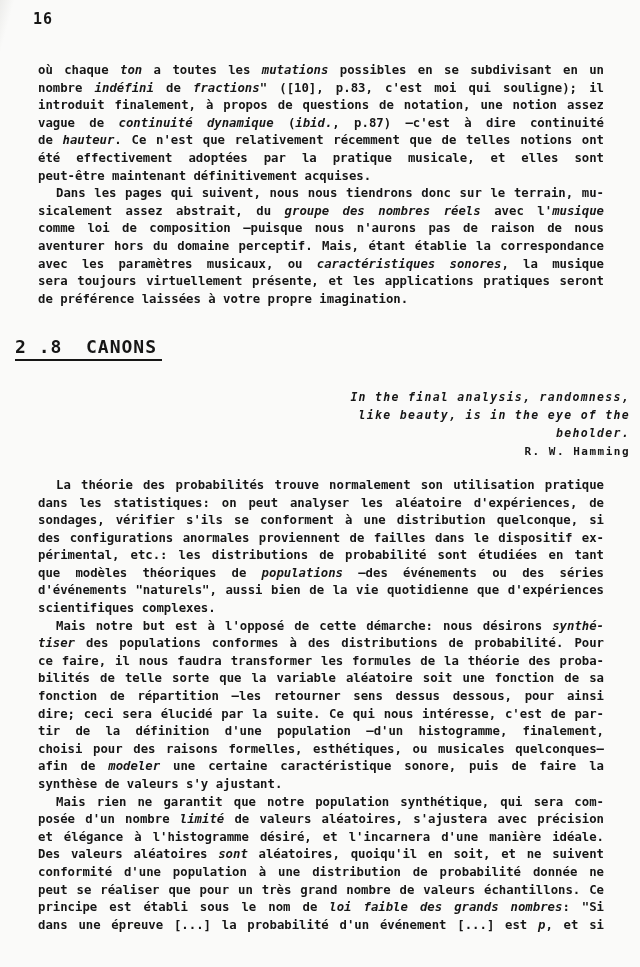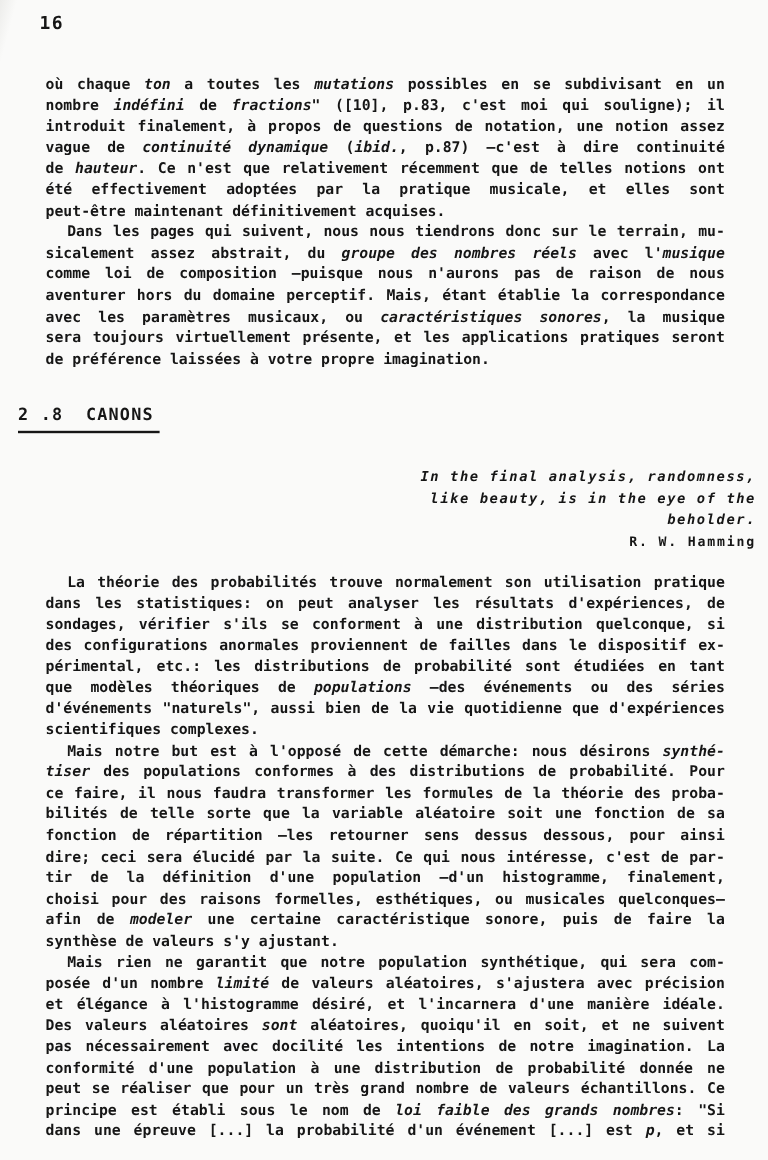--- a/index.html
+++ b/index.html
@@ -44,21 +44,21 @@
     height:17.6px;
     overflow:visible;
   }
   .line.flush{ text-align-last:left; }
   .line.indent{ padding-left:18px; }
   .it{ font-style:italic; }
   .section-heading{
     display:inline-block;
     margin-top:30px;
     margin-left:-23px;
-    font-size:14px;
+    font-size:18px;
     font-weight:bold;
     letter-spacing:1px;
     white-space:pre;
     border-bottom:2.5px solid var(--ink);
     padding:0 5px 3px 0;
   }
   .heading-spacer{ height:0; }
   .quote-block{
     margin-top:27px;
     margin-left:292px;
@@ -101,21 +101,21 @@
         <div class="line">avec les paramètres musicaux, ou <i class="it">caractéristiques sonores</i>, la musique</div>
         <div class="line">sera toujours virtuellement présente, et les applications pratiques seront</div>
         <div class="line flush">de préférence laissées à votre propre imagination.</div>
       </div><div class="section-heading">2 .8  CANONS</div><div class="heading-spacer"></div><div class="quote-block">
         <div class="quote-line">In the final analysis, randomness,</div>
         <div class="quote-line">like beauty, is in the eye of the</div>
         <div class="quote-line">beholder.</div>
         <div class="quote-attribution">R. W. Hamming</div>
       </div><div class="para after-quote">
         <div class="line indent">La théorie des probabilités trouve normalement son utilisation pratique</div>
-        <div class="line">dans les statistiques: on peut analyser les résultats d'expériences, de</div>
+        <div class="line">dans les statistiques: on peut analyser les aléatoire d'expériences, de</div>
         <div class="line">sondages, vérifier s'ils se conforment à une distribution quelconque, si</div>
         <div class="line">des configurations anormales proviennent de failles dans le dispositif ex-</div>
         <div class="line">périmental, etc.: les distributions de probabilité sont étudiées en tant</div>
         <div class="line">que modèles théoriques de <i class="it">populations</i> —des événements ou des séries</div>
         <div class="line">d'événements "naturels", aussi bien de la vie quotidienne que d'expériences</div>
         <div class="line flush">scientifiques complexes.</div>
       </div><div class="para">
         <div class="line indent">Mais notre but est à l'opposé de cette démarche: nous désirons <i class="it">synthé-</i></div>
         <div class="line"><i class="it">tiser</i> des populations conformes à des distributions de probabilité. Pour</div>
         <div class="line">ce faire, il nous faudra transformer les formules de la théorie des proba-</div>
@@ -124,19 +124,18 @@
         <div class="line">dire; ceci sera élucidé par la suite. Ce qui nous intéresse, c'est de par-</div>
         <div class="line">tir de la définition d'une population —d'un histogramme, finalement,</div>
         <div class="line">choisi pour des raisons formelles, esthétiques, ou musicales quelconques—</div>
         <div class="line">afin de <i class="it">modeler</i> une certaine caractéristique sonore, puis de faire la</div>
         <div class="line flush">synthèse de valeurs s'y ajustant.</div>
       </div><div class="para">
         <div class="line indent">Mais rien ne garantit que notre population synthétique, qui sera com-</div>
         <div class="line">posée d'un nombre <i class="it">limité</i> de valeurs aléatoires, s'ajustera avec précision</div>
         <div class="line">et élégance à l'histogramme désiré, et l'incarnera d'une manière idéale.</div>
         <div class="line">Des valeurs aléatoires <i class="it">sont</i> aléatoires, quoiqu'il en soit, et ne suivent</div>
-        <div class="line">pas nécessairement avec docilité les intentions de notre imagination. La</div>
         <div class="line">conformité d'une population à une distribution de probabilité donnée ne</div>
         <div class="line">peut se réaliser que pour un très grand nombre de valeurs échantillons. Ce</div>
         <div class="line">principe est établi sous le nom de <i class="it">loi faible des grands nombres</i>: "Si</div>
         <div class="line">dans une épreuve [...] la probabilité d'un événement [...] est <i class="it">p</i>, et si</div>
       </div></div>
 </div>
 
 </body></html>

